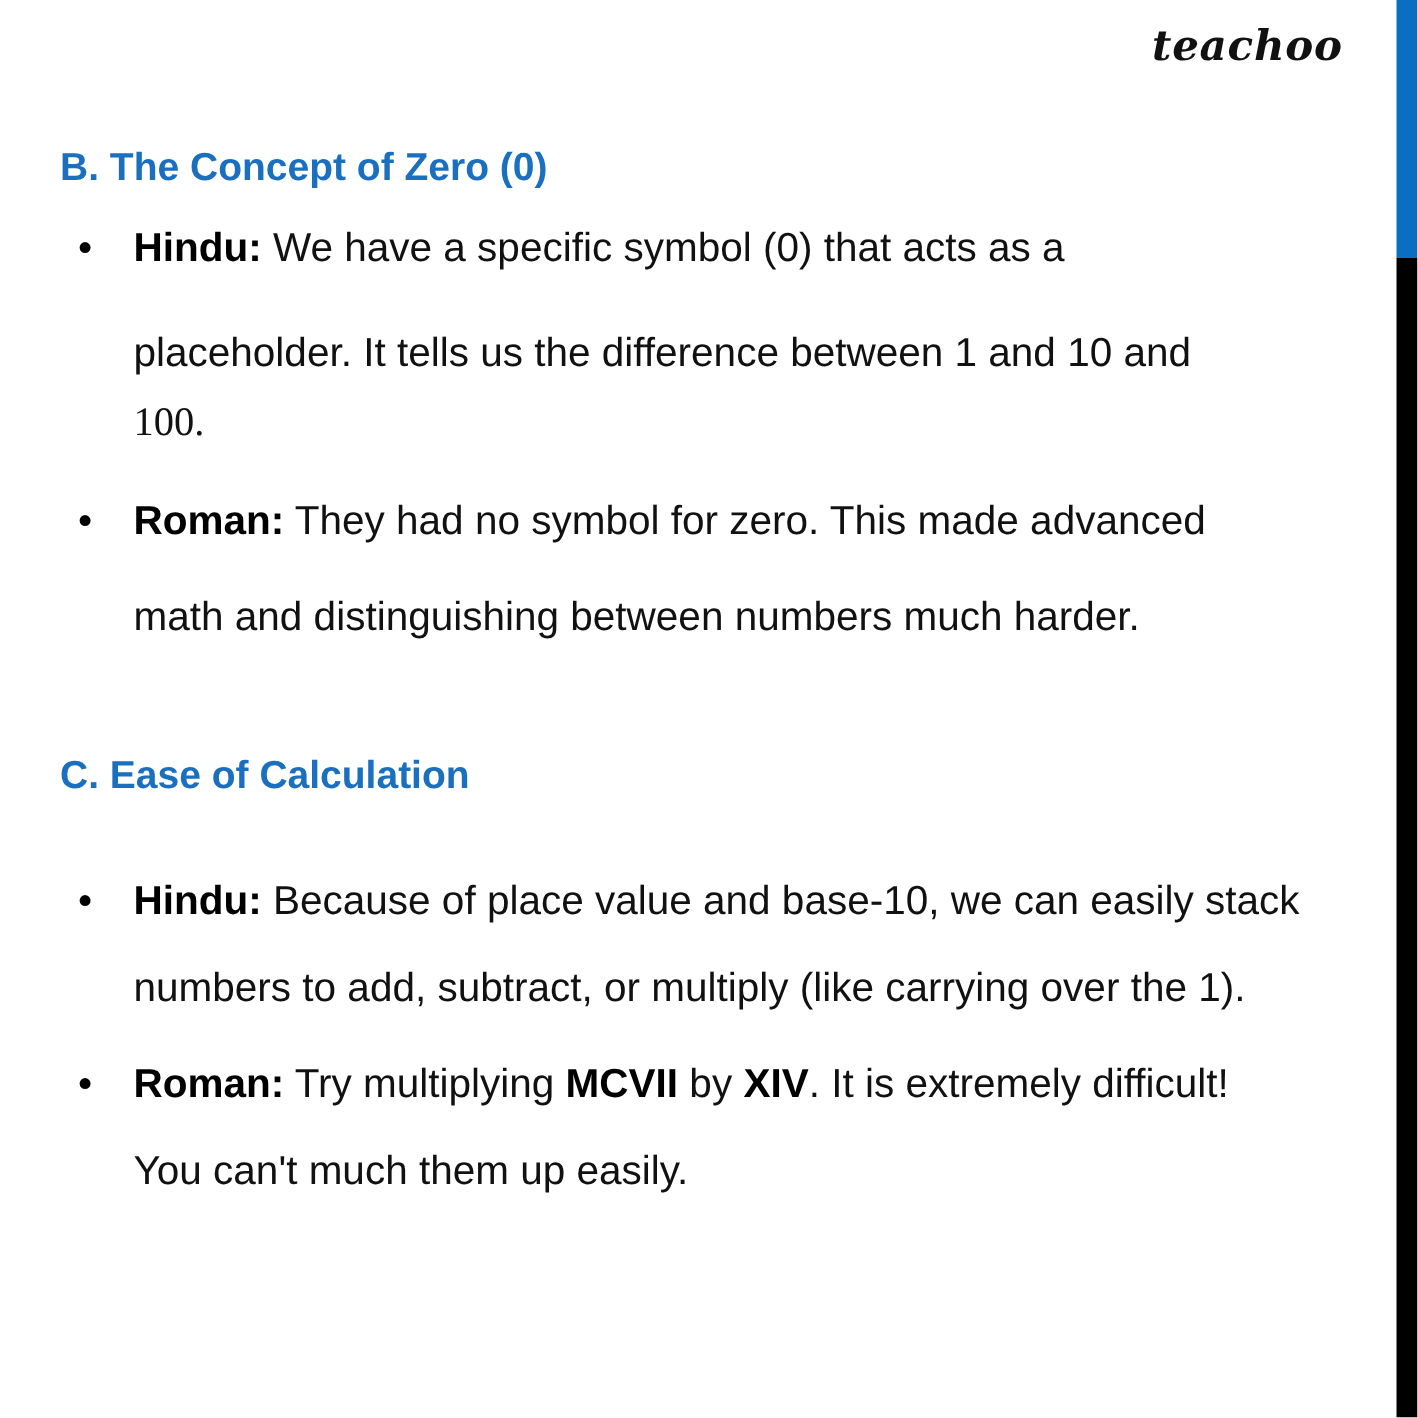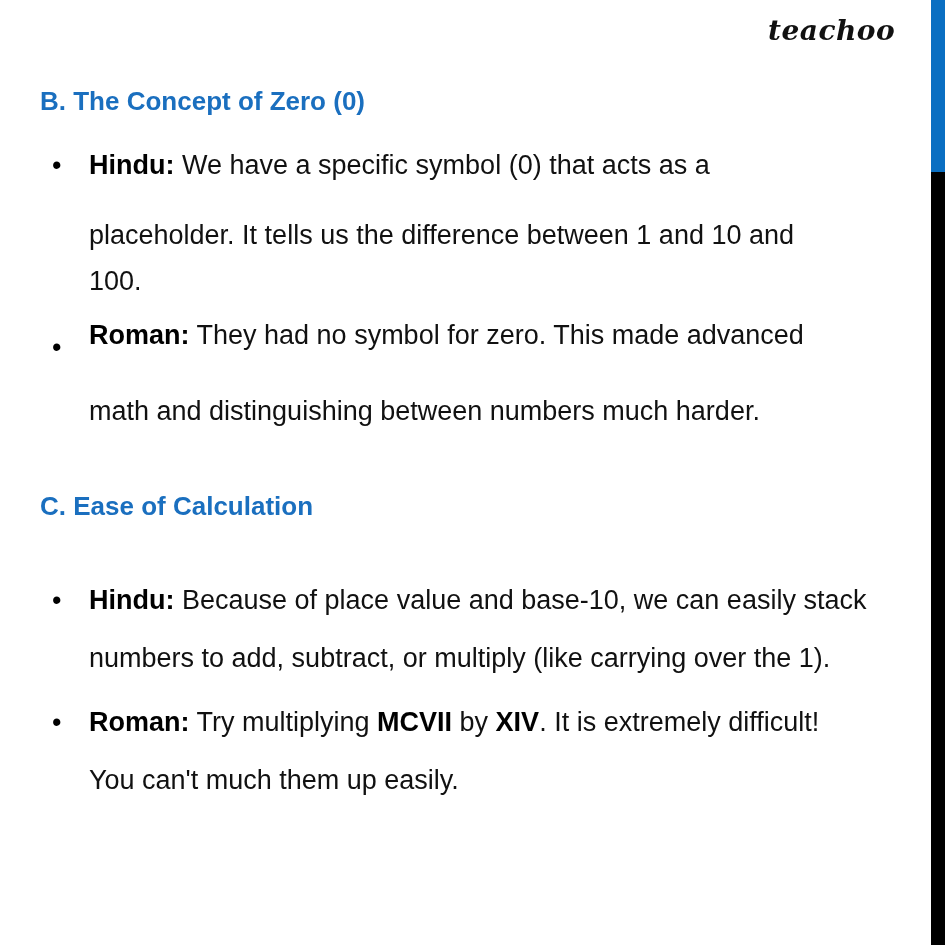--- a/index.html
+++ b/index.html
@@ -1,43 +1,43 @@
 <!DOCTYPE html>
 <html><head>
 <meta charset="utf-8">
 <style>
   html,body{margin:0;padding:0;}
   body{width:945px;height:945px;background:#ffffff;position:relative;overflow:hidden;font-family:"Liberation Sans",sans-serif;}
   .side-blue{position:absolute;left:931px;top:0;width:14px;height:172px;background:#0a6fc2;}
   .side-black{position:absolute;left:931px;top:172px;width:14px;height:773px;background:#000000;}
   .logo{position:absolute;left:768px;top:14px;font-family:"DejaVu Serif",serif;font-style:italic;font-weight:bold;font-size:28px;color:#111;letter-spacing:0.5px;}
-  .heading{position:absolute;left:40px;font-size:26px;font-weight:bold;color:#1a6fbf;}
+  .heading{position:absolute;left:40px;font-size:26px;font-weight:bold;color:#1a6fbf;margin-top:10px;}
   .bullet{position:absolute;left:52px;font-size:27px;color:#000;}
   .line{position:absolute;left:89px;font-size:27px;color:#111;white-space:nowrap;}
   b{font-weight:bold;color:#000;}
 </style>
 </head>
 <body>
 
 <div class="side-blue"></div>
 <div class="side-black"></div>
 <div class="logo">teachoo</div>
 
 <div class="heading" style="top:86px;">B. The Concept of Zero (0)</div>
 
 <div class="bullet" style="top:150px;">•</div>
 <div class="line" style="top:150px;text-align:center;">
   <b>Hindu:</b>
   <span>We have a specific symbol (0) that acts as a</span>
 </div>
 <div class="line" style="top:220px;">placeholder. It tells us the difference between 1 and 10 and</div>
-<div class="line" style="top:266px;">100.</div>
+<div class="line" style="top:266px;font-family:Liberation Serif, serif;">100.</div>
 
 <div class="bullet" style="top:332px;">•</div>
-<div class="line" style="top:320px;text-align:center;">
+<div class="line" style="top:332px;text-align:center;">
   <b>Roman:</b>
   <span>They had no symbol for zero. This made advanced</span>
 </div>
 <div class="line" style="top:396px;">math and distinguishing between numbers much harder.</div>
 
 <div class="heading" style="top:491px;">C. Ease of Calculation</div>
 
 <div class="bullet" style="top:585px;">•</div>
 <div class="line" style="top:585px;">
   <b>Hindu:</b>

